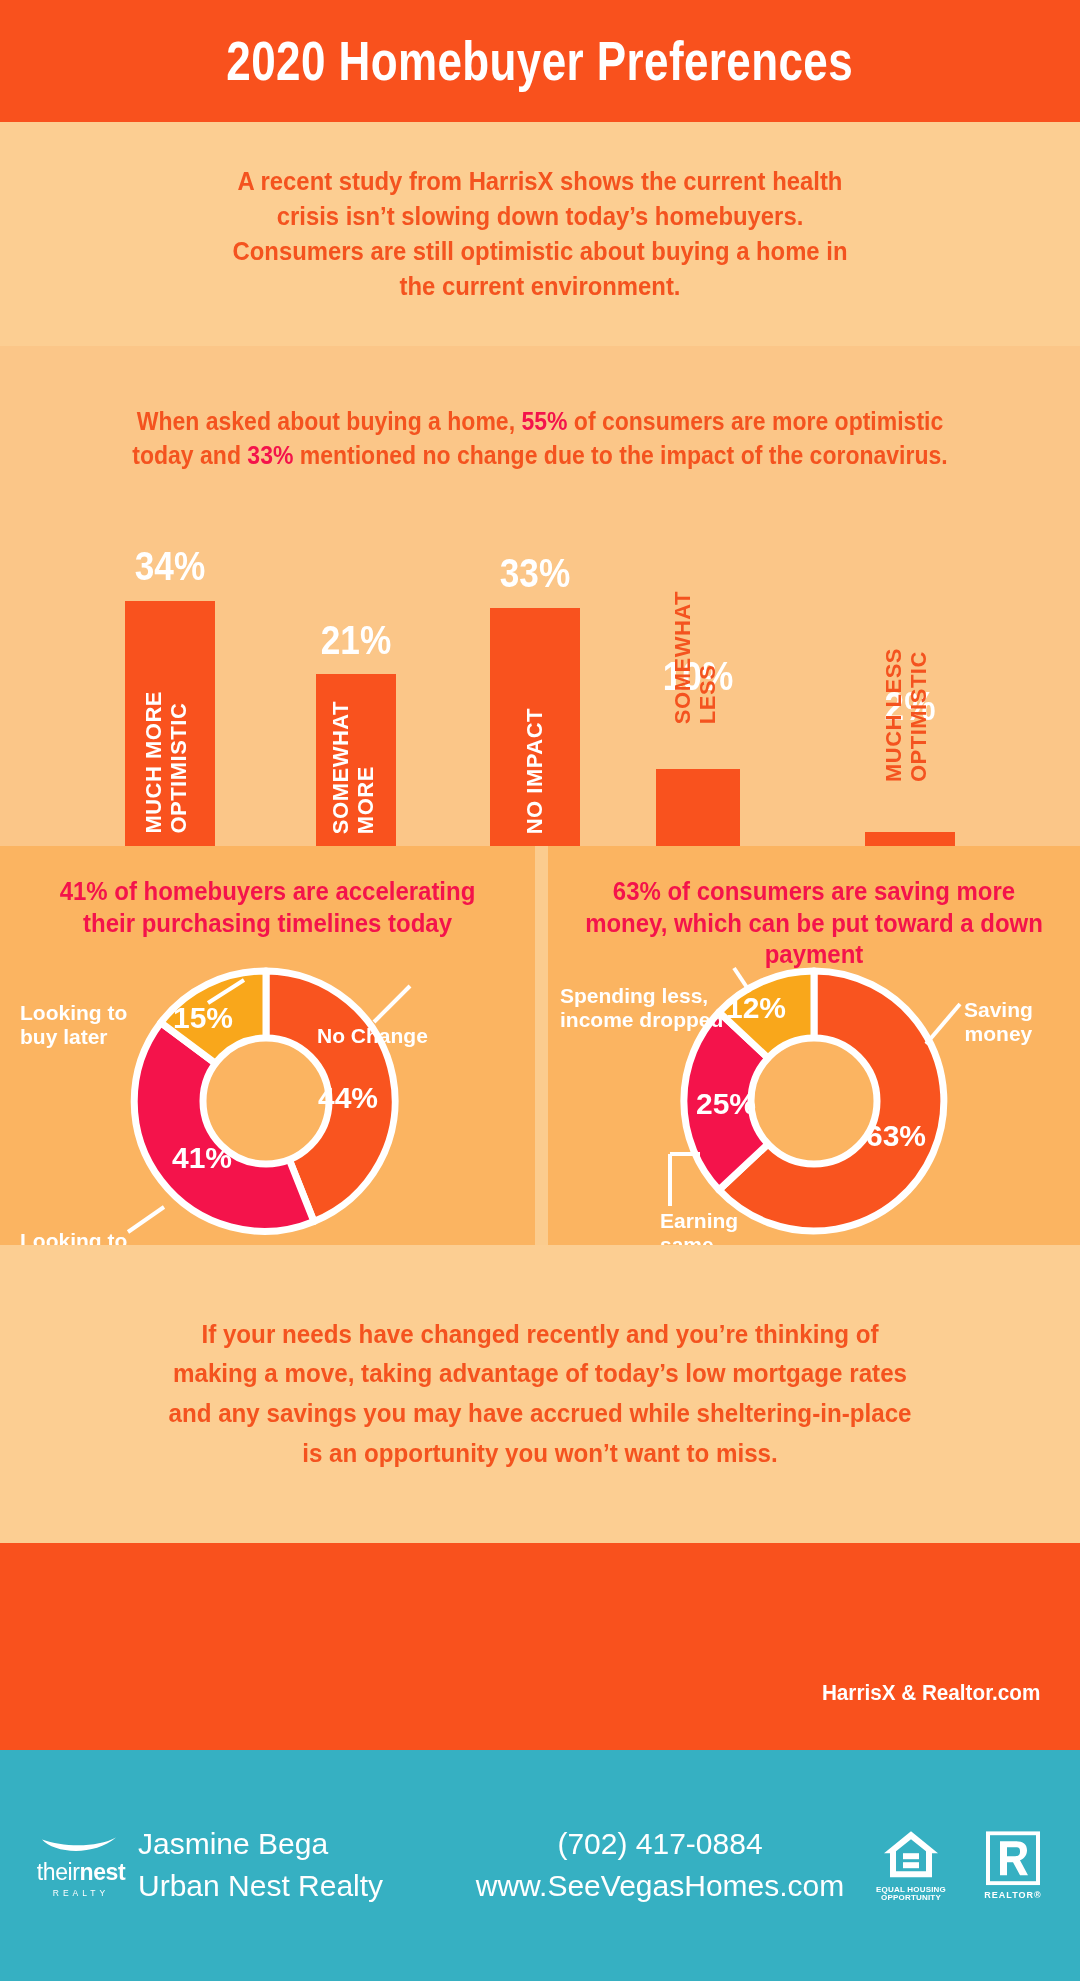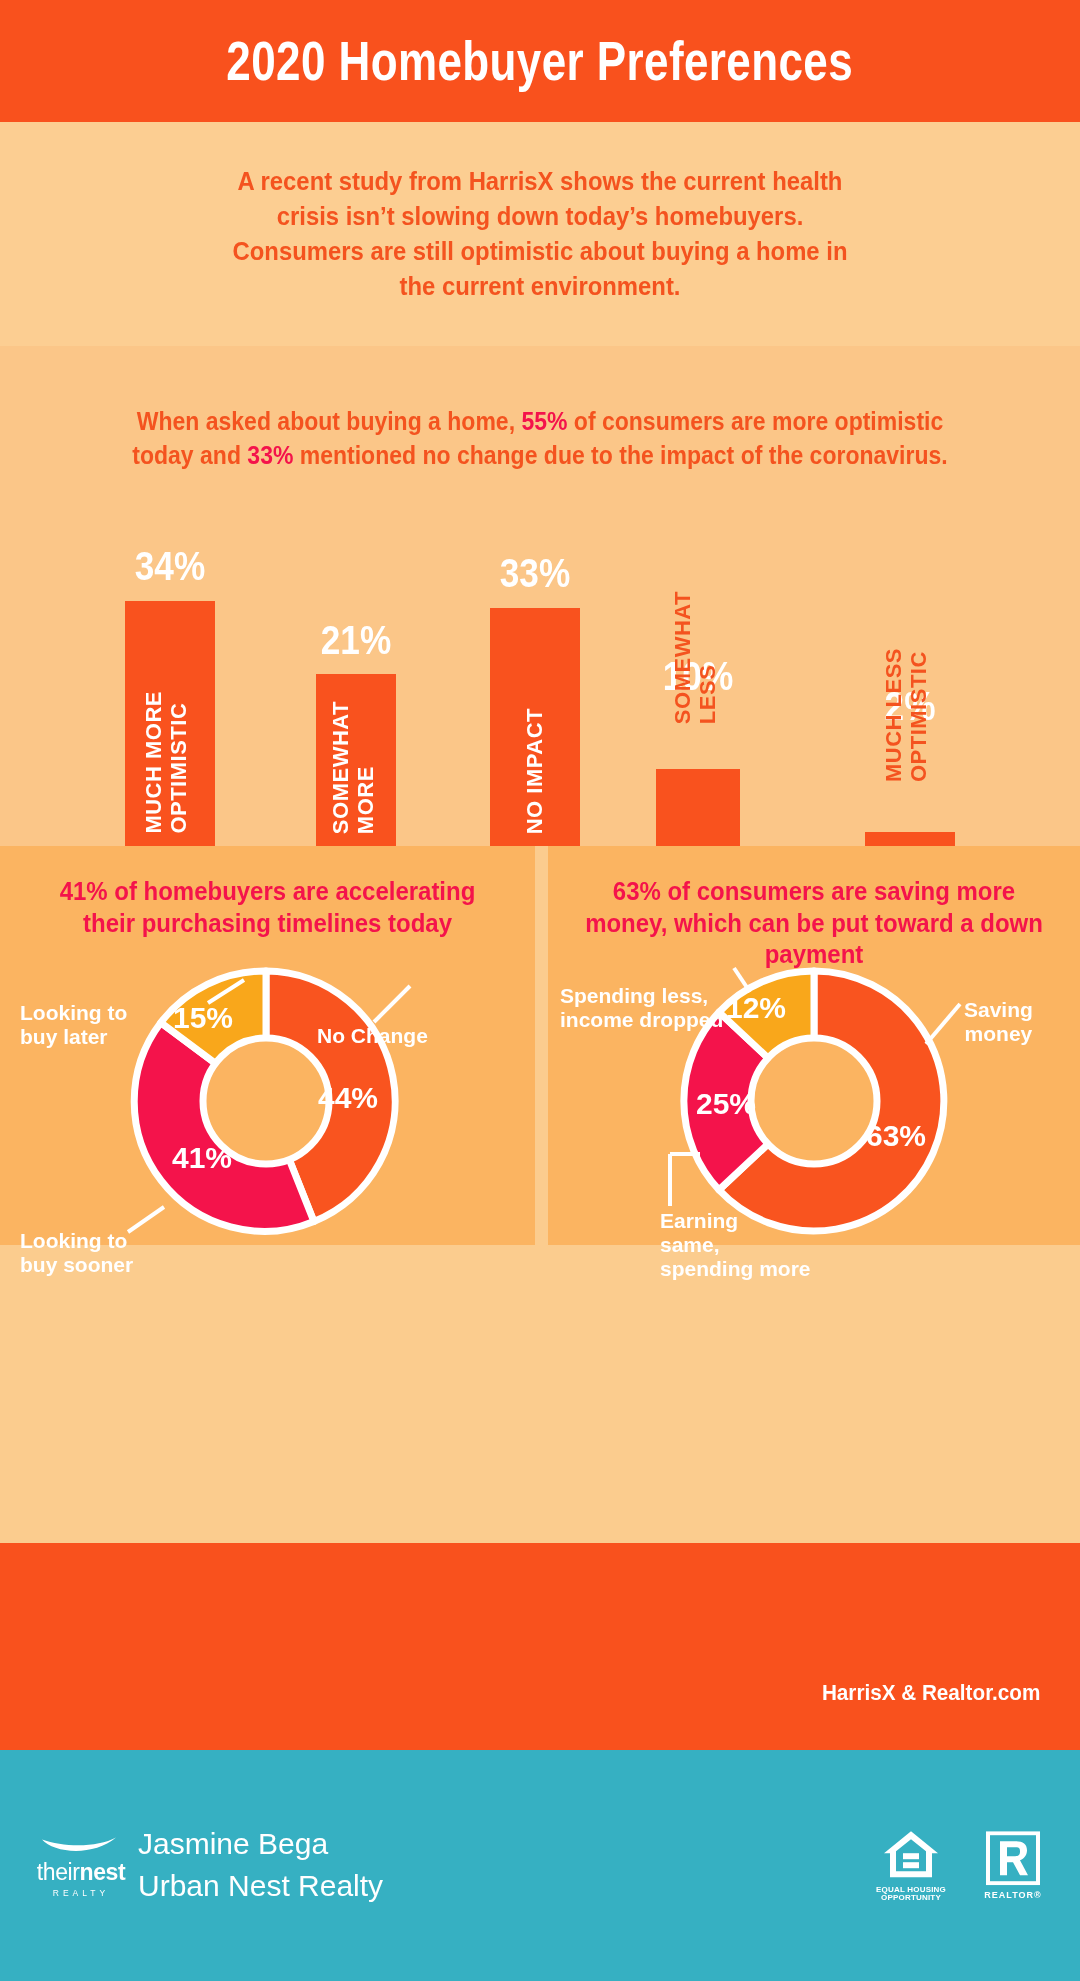--- a/index.html
+++ b/index.html
@@ -261,40 +261,47 @@
         <line x1="26" y1="198" x2="26" y2="250" stroke="#FFFFFF" stroke-width="4"></line>
         <line x1="282" y1="88" x2="316" y2="48" stroke="#FFFFFF" stroke-width="4"></line>
       </svg>
 
       <div class="cal-label" style="left:12px; top:138px;"><span>Spending less,</span><br><span>income dropped</span></div>
       <div class="cal-label" style="left:416px; top:152px; text-align:center;"><span>Saving</span><br><span>money</span></div>
       <div class="cal-label" style="left:112px; top:363px;"><span>Earning</span><br><span>same,</span><br><span>spending more</span></div>
     </div>
   </div>
 
+  <div class="closing-band">
+    <div class="closing-text">If your needs have changed recently and you’re thinking of making a move, taking advantage of today’s low mortgage rates and any savings you may have accrued while sheltering-in-place is an opportunity you won’t want to miss.</div>
+  </div>
 
   <div class="source-band">
     <div class="source-text">HarrisX &amp; Realtor.com</div>
   </div>
 
   <div class="contact-band">
 
     <div class="logo-urbannest">
       <svg class="un-swoosh" viewBox="0 0 86 22">
         <path d="M4 5 C 16 19, 56 22, 78 3 C 60 13, 26 13, 4 5 Z" fill="#FFFFFF"></path>
       </svg>
       <div class="un-name"><span class="thin">their</span><span class="bold">nest</span></div>
       <div class="un-sub">REALTY</div>
     </div>
 
     <div class="agent-block">
       <div class="agent-line">Jasmine Bega</div>
       <div class="agent-line">Urban Nest Realty</div>
     </div>
 
+    <div class="web-block">
+      <div class="web-line">(702) 417-0884</div>
+      <div class="web-line">www.SeeVegasHomes.com</div>
+    </div>
 
     <div class="badges">
       <div class="badge-eho">
         <svg viewBox="0 0 60 52" width="60" height="52">
           <path d="M30 3 L57 25 L51 25 L51 49 L9 49 L9 25 L3 25 Z
                    M30 11 L15 23 L15 43 L45 43 L45 23 Z" fill="#FFFFFF"></path>
           <rect x="22" y="25" width="16" height="6" fill="#FFFFFF"></rect>
           <rect x="22" y="34" width="16" height="6" fill="#FFFFFF"></rect>
         </svg>
         <div class="badge-eho-cap">

